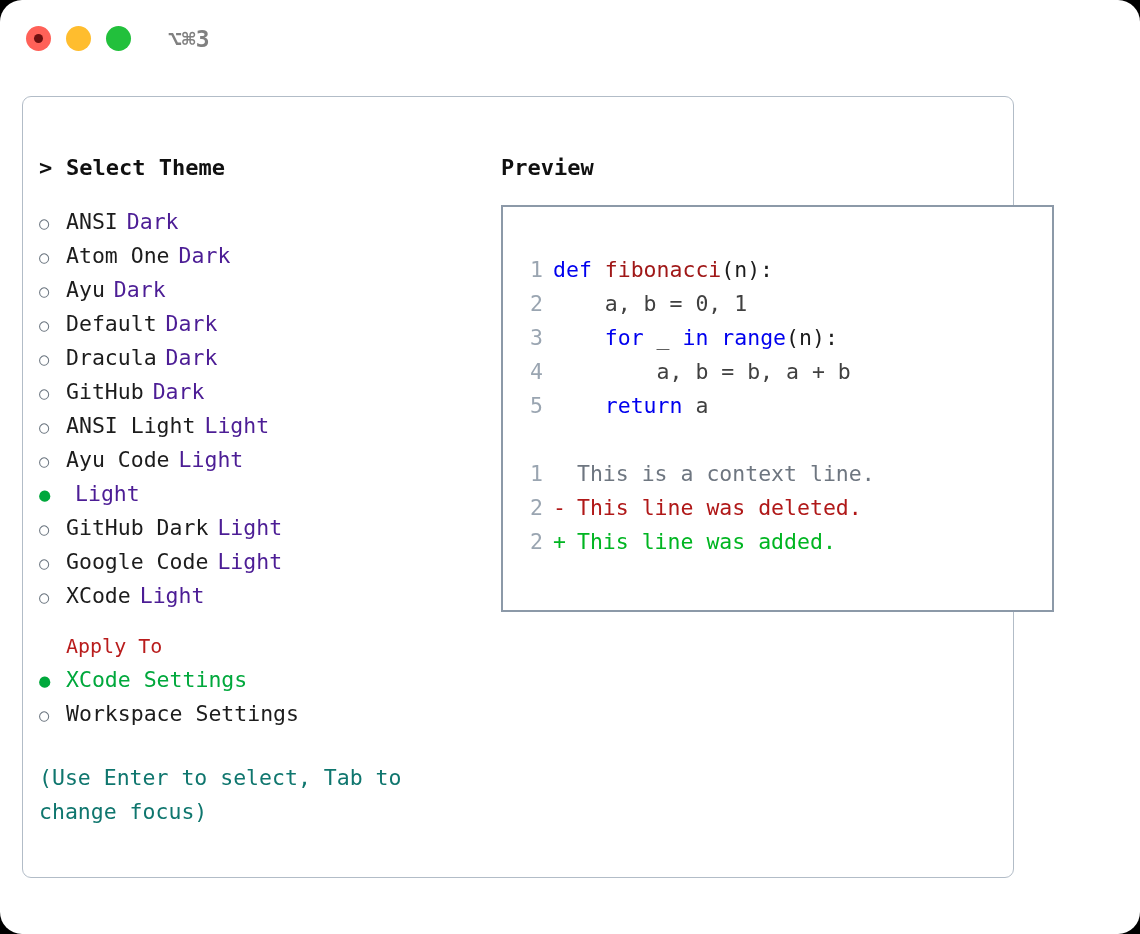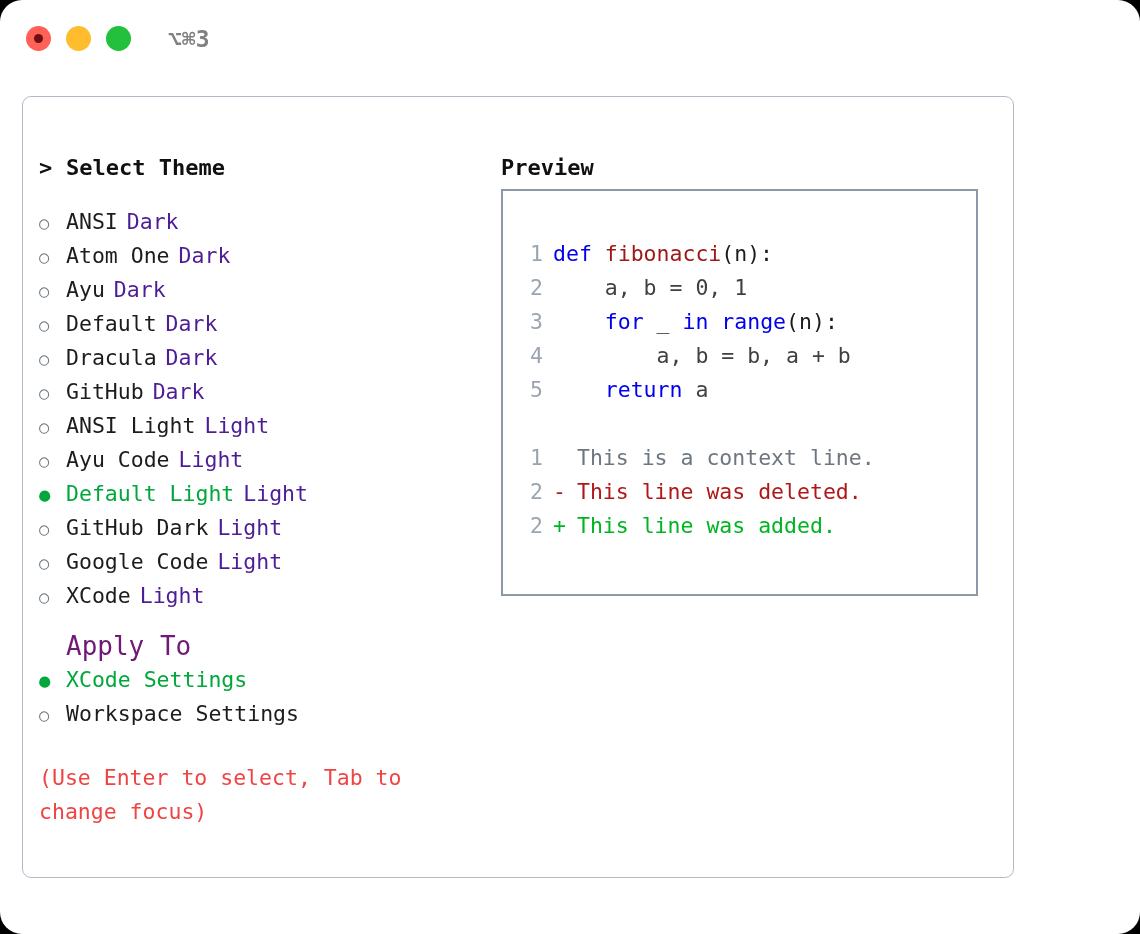--- a/index.html
+++ b/index.html
@@ -131,54 +131,54 @@
 
   .item-name { color: #1c1c1c; }
   .item-name.selected { color: #00a83c; }
   .item-cat {
     color: #4c1d95;
     margin-left: 9px;
     margin-top: 20px;
   }
 
   .plain-label {
-    color: #701a75;
+    color: #b91c1c;
     padding-left: 27px;
-    font-size: 26px;
+    font-size: 20px;
   }
 
   .spacer-lg { height: 36px; }
   .spacer-sm { height: 30px; }
 
   .hint {
-    color: #ef4444;
+    color: #0f766e;
     font-size: 21.5px;
     line-height: 34px;
     width: 415px;
     white-space: normal;
   }
 
   
   .right-col {
     position: absolute;
     left: 478px;
     top: 54px;
     width: 500px;
   }
 
   .preview-title {
     font-size: 22px;
     font-weight: bold;
     color: #101010;
     line-height: 34px;
-    margin-bottom: 4px;
+    margin-bottom: 20px;
   }
 
   .preview-box {
-    width: 477px;
+    width: 553px;
     height: 407px;
     border: 2px solid #8c99a8;
     box-sizing: border-box;
     background: #ffffff;
     position: relative;
   }
 
   .code-area {
     position: absolute;
     left: 14px;
@@ -271,21 +271,20 @@
               <span class="item-name">ANSI Light</span>
               <span class="item-cat">Light</span>
             </div>
             <div class="row">
               <span class="marker">○</span>
               <span class="item-name">Ayu Code</span>
               <span class="item-cat">Light</span>
             </div>
             <div class="row">
               <span class="marker selected">●</span>
-              <span class="item-name selected">Default Light</span>
               <span class="item-cat">Light</span>
             </div>
             <div class="row">
               <span class="marker">○</span>
               <span class="item-name">GitHub Dark</span>
               <span class="item-cat">Light</span>
             </div>
             <div class="row">
               <span class="marker">○</span>
               <span class="item-name">Google Code</span>

